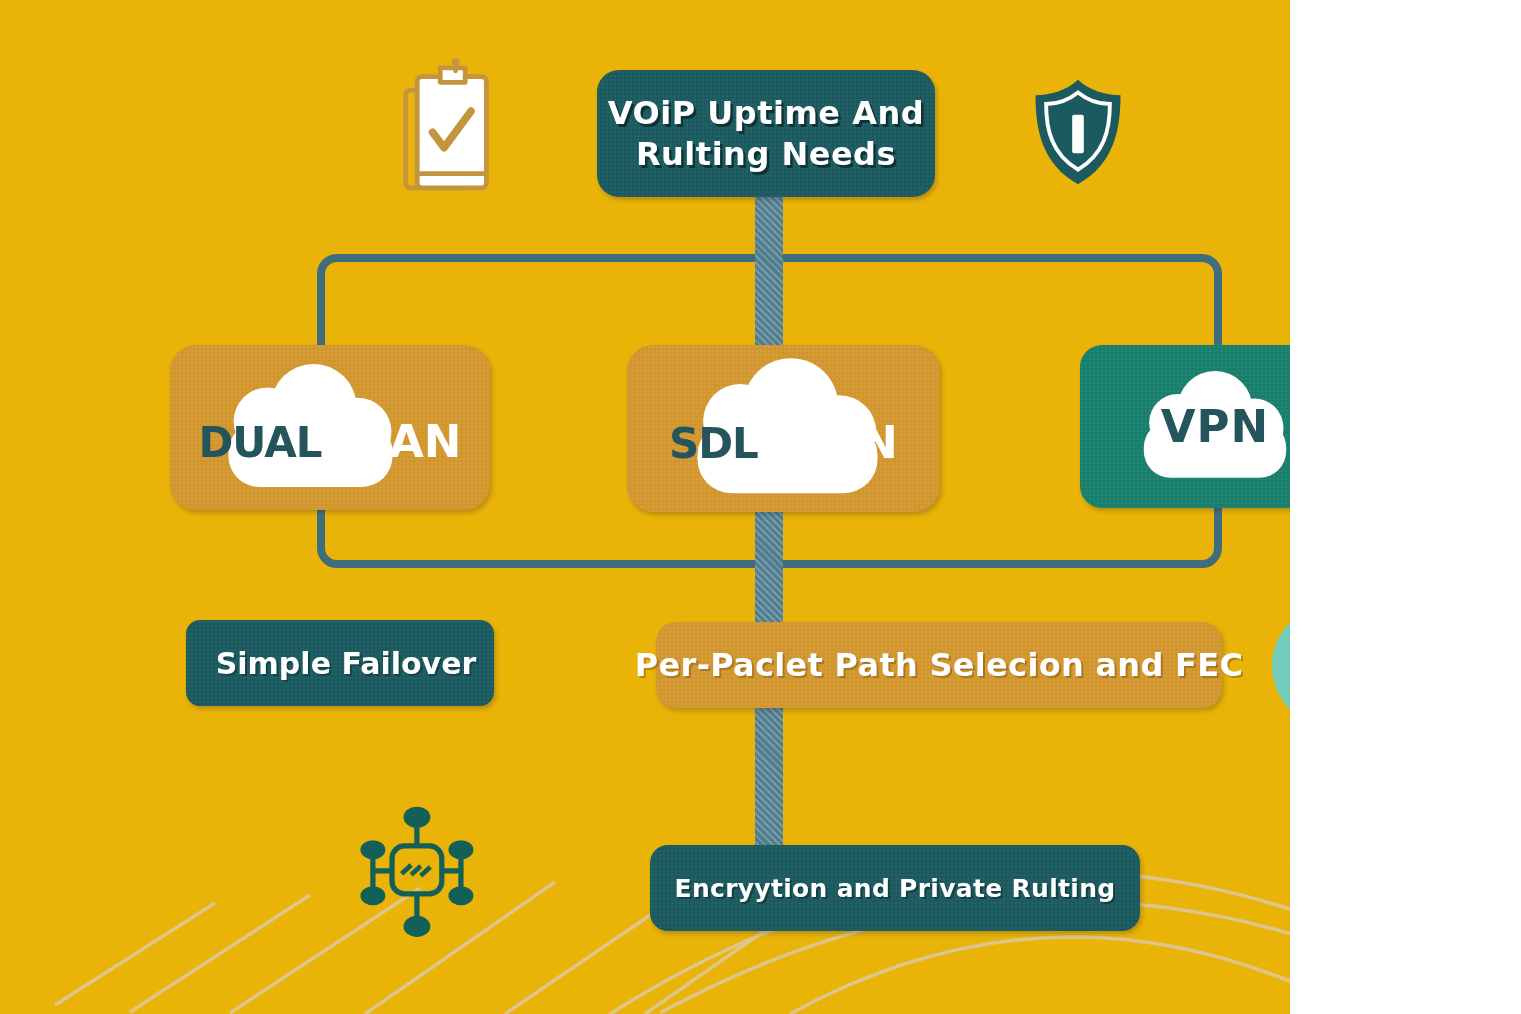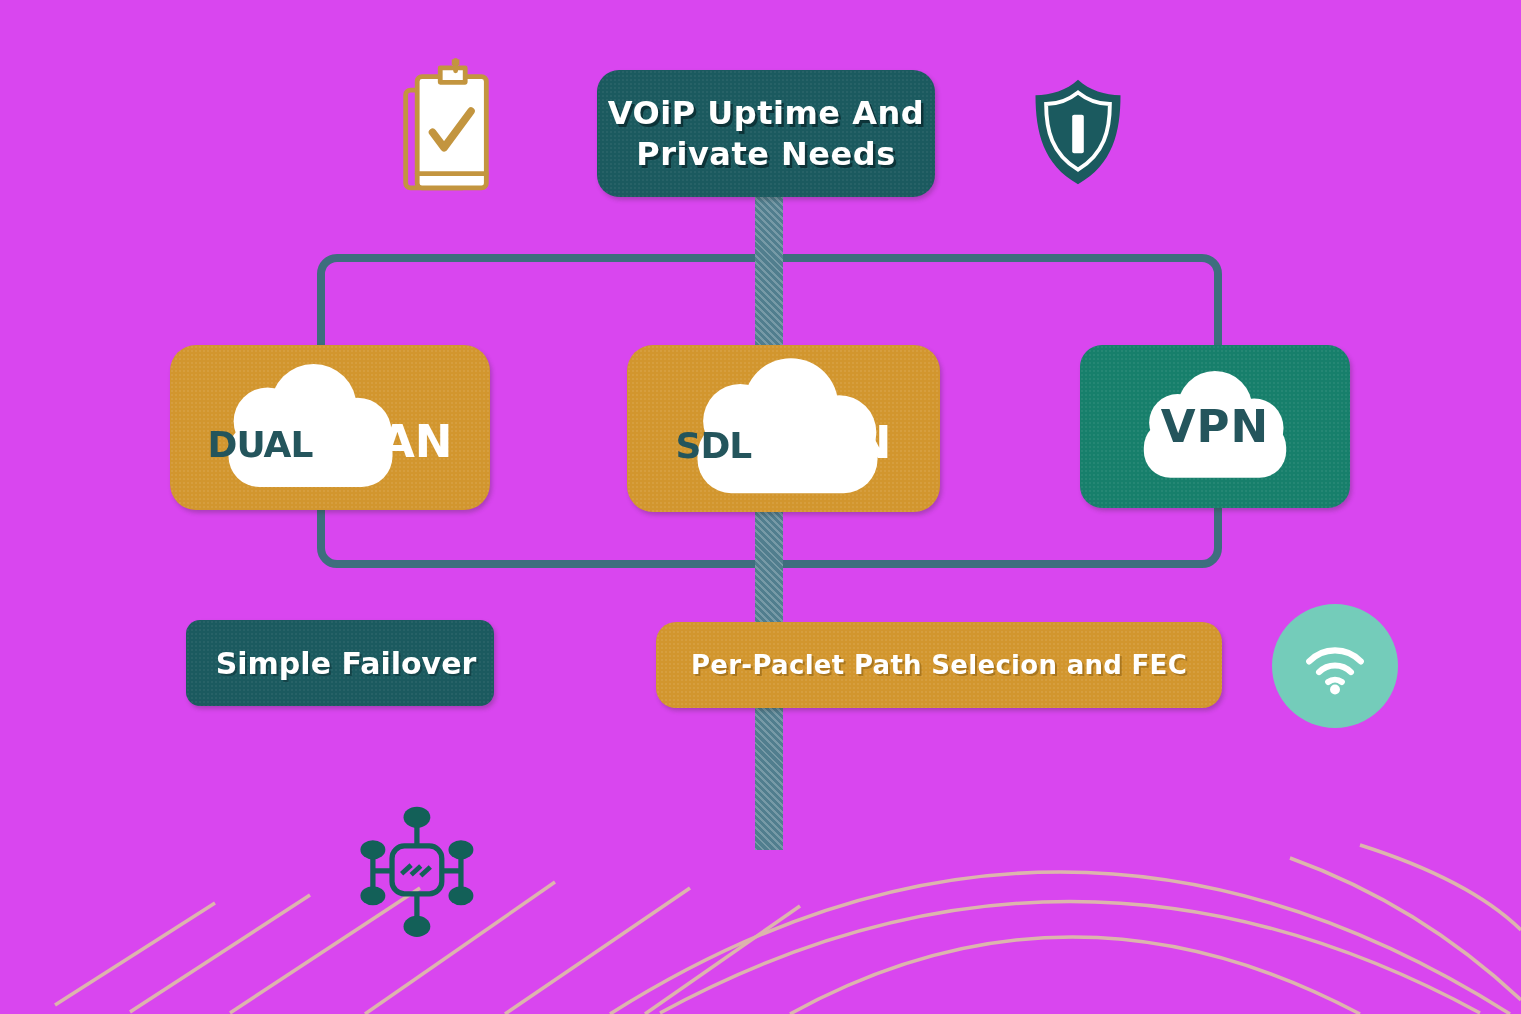--- a/index.html
+++ b/index.html
@@ -1,18 +1,18 @@
 <!DOCTYPE html>
 <html><head>
 <meta charset="utf-8">
 <style>
   html,body{margin:0;padding:0;background:#ffffff;}
   .stage{
-    position:relative;width:1521px;height:1014px;overflow:hidden;
-    background:#d946ef;font-family:"DejaVu Sans","Liberation Sans",sans-serif;
+    position:relative;width:1290px;height:1014px;overflow:hidden;
+    background:#eab308;font-family:"DejaVu Sans","Liberation Sans",sans-serif;
   }
   svg{display:block}
   
   .ring{
     position:absolute;left:317px;top:254px;width:889px;height:298px;
     border:8px solid #3e6e7e;border-radius:20px;z-index:1;
   }
   .vline-thick{
     position:absolute;left:755px;top:190px;width:28px;height:660px;z-index:1;
     background:#517e8e;
@@ -37,29 +37,29 @@
   .node-sdl{left:627px;top:345px;width:313px;height:167px;border-radius:26px;justify-content:center;}
   .node-vpn{left:1080px;top:345px;width:270px;height:163px;border-radius:22px;}
 
   .cloud{position:absolute;z-index:0;}
   .cloud svg{width:100%;height:100%;}
   .node-dual .cloud{left:38px;top:16px;width:205px;height:135px;}
   .node-sdl .cloud{left:48px;top:10px;width:225px;height:148px;}
   .node-vpn .cloud{left:46px;top:16px;width:178px;height:132px;}
 
   .wan-row{position:relative;z-index:1;display:flex;align-items:baseline;gap:20px;}
-  .cloud-label{color:#24555c;font-weight:bold;font-size:36px;letter-spacing:-1px;}
+  .cloud-label{color:#24555c;font-weight:bold;font-size:42px;letter-spacing:-1px;}
   .wan-suffix{color:#ffffff;font-weight:bold;font-size:45px;letter-spacing:0px;margin-top:28px;}
   .vpn-label{position:relative;z-index:1;color:#24555c;font-weight:bold;font-size:45px;letter-spacing:1px;}
 
   .node-failover{left:186px;top:620px;width:296px;height:86px;border-radius:14px;padding-left:12px;}
   .node-failover .lbl{color:#fff;font-weight:bold;font-size:30px;text-shadow:2px 2px 0 rgba(10,40,45,.45);}
 
   .node-perpacket{left:656px;top:622px;width:566px;height:86px;border-radius:20px;}
-  .node-perpacket .lbl{color:#fff;font-weight:bold;font-size:26px;letter-spacing:.3px;text-shadow:2px 2px 0 rgba(120,80,10,.45);white-space:nowrap;}
+  .node-perpacket .lbl{color:#fff;font-weight:bold;font-size:32px;letter-spacing:.3px;text-shadow:2px 2px 0 rgba(120,80,10,.45);white-space:nowrap;}
 
   .node-encrypt{left:650px;top:845px;width:490px;height:86px;border-radius:18px;}
   .node-encrypt .lbl{color:#fff;font-weight:bold;font-size:25px;letter-spacing:.3px;text-shadow:2px 2px 0 rgba(8,35,42,.5);white-space:nowrap;}
 
   
   .icon-abs{position:absolute;z-index:2;}
   .icon-checklist{left:398px;top:56px;width:96px;height:142px;}
   .icon-shield{left:1020px;top:76px;width:116px;height:114px;}
   .icon-wifi{
     left:1272px;top:604px;width:126px;height:124px;border-radius:50%;
@@ -87,21 +87,21 @@
     <path d="M 790 1014 Q 1070 860 1360 1014"></path>
     <path d="M 1290 858 Q 1420 905 1521 1000"></path>
     <path d="M 1360 845 Q 1470 880 1521 930"></path>
   </svg>
 
   <div class="ring"></div>
   <div class="vline-thick"></div>
 
   <div class="node teal node-root">
     <span class="ln">VOiP Uptime And</span>
-    <span class="ln">Private Needs</span>
+    <span class="ln">Rulting Needs</span>
   </div>
 
   <svg class="icon-abs icon-checklist" viewBox="0 0 100 145" fill="none" stroke="#c3953f" stroke-width="5" stroke-linecap="round" stroke-linejoin="round">
     <rect x="8" y="34" width="64" height="102" rx="5"></rect>
     <rect x="20" y="20" width="72" height="116" rx="5" fill="#ffffff"></rect>
     <line x1="20" y1="121" x2="92" y2="121"></line>
     <rect x="44" y="11" width="26" height="15" fill="#ffffff"></rect>
     <line x1="60" y1="3" x2="60" y2="14"></line>
     <rect x="56" y="2" width="8" height="6" fill="#c3953f" stroke="none"></rect>
     <polyline points="36,78 48,94 76,56" stroke-width="8"></polyline>
@@ -188,14 +188,17 @@
     <g fill="#136058" stroke="none">
       <ellipse cx="72" cy="22" rx="14" ry="11"></ellipse>
       <ellipse cx="72" cy="136" rx="14" ry="11"></ellipse>
       <ellipse cx="26" cy="56" rx="13" ry="10"></ellipse>
       <ellipse cx="26" cy="104" rx="13" ry="10"></ellipse>
       <ellipse cx="118" cy="56" rx="13" ry="10"></ellipse>
       <ellipse cx="118" cy="104" rx="13" ry="10"></ellipse>
     </g>
   </svg>
 
+  <div class="node teal node-encrypt">
+    <span class="lbl">Encryytion and Private Rulting</span>
+  </div>
 
 </div>
 
 </body></html>

